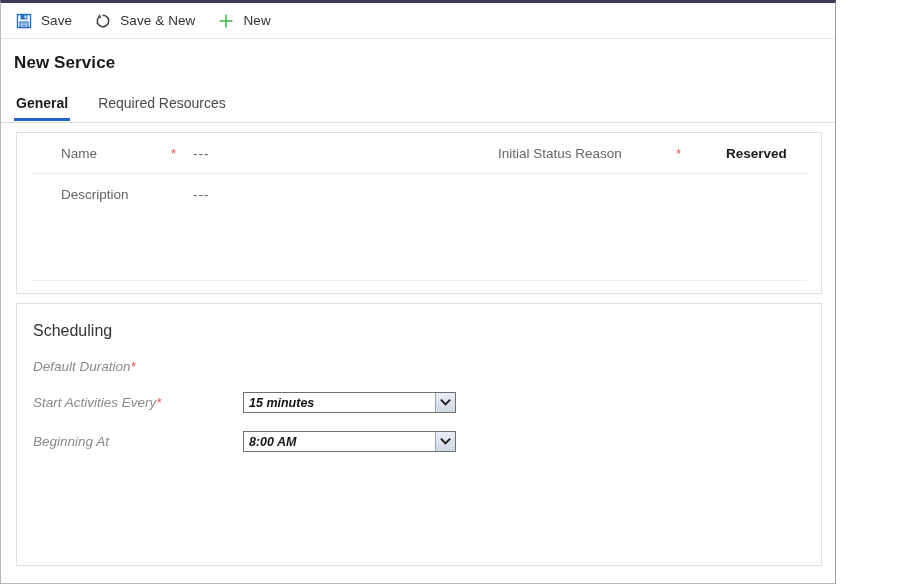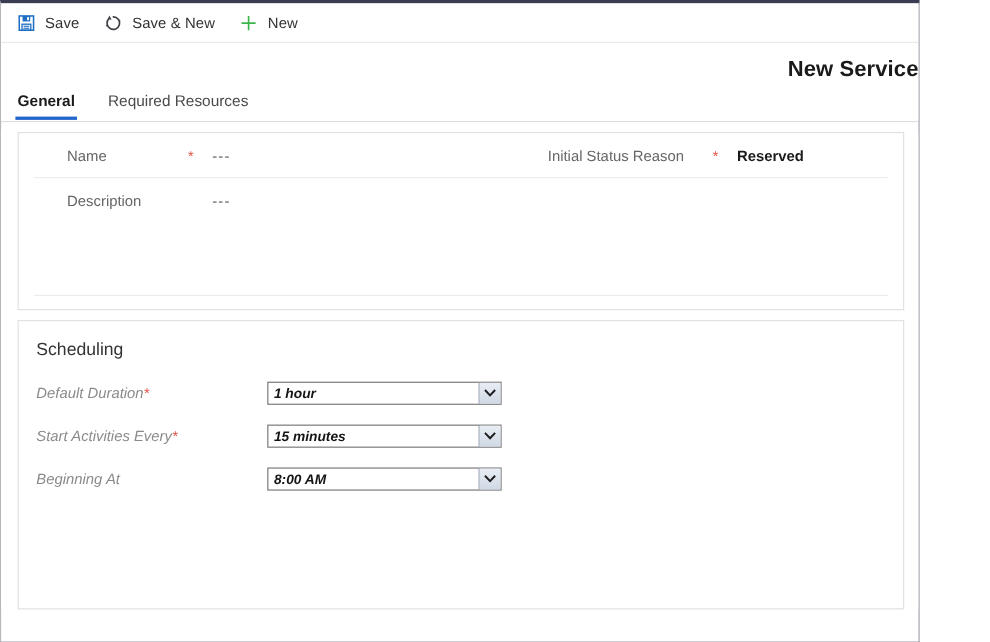--- a/index.html
+++ b/index.html
@@ -61,27 +61,26 @@
     color: #333333;
     letter-spacing: .1px;
   }
 
   
   .titlezone {
     padding: 12px 0 0 13px;
     background: #ffffff;
   }
   .pagetitle {
-    font-size: 20px;
+    font-size: 17px;
     font-weight: bold;
     color: #1a1a1a;
     letter-spacing: .1px;
-    margin: 0 0 4px 0;
+    margin: 0 0 16px 0;
     line-height: 24px;
-    text-align: right;
   }
   .tabbar {
     display: flex;
     align-items: flex-end;
     height: 30px;
   }
   .tab {
     font-size: 14px;
     color: #4a4a4a;
     padding: 0 2px 6px 2px;
@@ -122,21 +121,21 @@
     height: 40px;
     border-bottom: 1px solid #ebebeb;
   }
   .frow.last { border-bottom: none; }
   .fcell {
     display: flex;
     align-items: center;
     box-sizing: border-box;
   }
   .fcell.left  { width: 455px; }
-  .fcell.right { flex: 1; }
+  .fcell.right { flex: 1; gap: 28px; }
   .flabel {
     font-size: 13.5px;
     color: #666666;
     width: 140px;
     padding-left: 30px;
     box-sizing: border-box;
   }
   .flabel.wide { width: 162px; padding-left: 12px; }
   .req {
     color: #e8554a;
@@ -309,28 +308,20 @@
       <div class="divider-inset"></div>
 
     </div>
 
     <div class="panel panel-2">
 
       <div class="sect-title">Scheduling</div>
 
       <div class="srow">
         <span class="slabel"><span>Default Duration</span><span class="ast">*</span></span>
-        <div class="ddl">
-          <span class="txt">1 hour</span>
-          <span class="btn">
-            <svg width="11" height="9" viewBox="0 0 11 9">
-              <path d="M1.5 2.2 L5.5 6.4 L9.5 2.2" fill="none" stroke="#1d1d20" stroke-width="1.8" stroke-linecap="square"></path>
-            </svg>
-          </span>
-        </div>
       </div>
 
       <div class="srow">
         <span class="slabel"><span>Start Activities Every</span><span class="ast">*</span></span>
         <div class="ddl">
           <span class="txt">15 minutes</span>
           <span class="btn">
             <svg width="11" height="9" viewBox="0 0 11 9">
               <path d="M1.5 2.2 L5.5 6.4 L9.5 2.2" fill="none" stroke="#1d1d20" stroke-width="1.8" stroke-linecap="square"></path>
             </svg>

